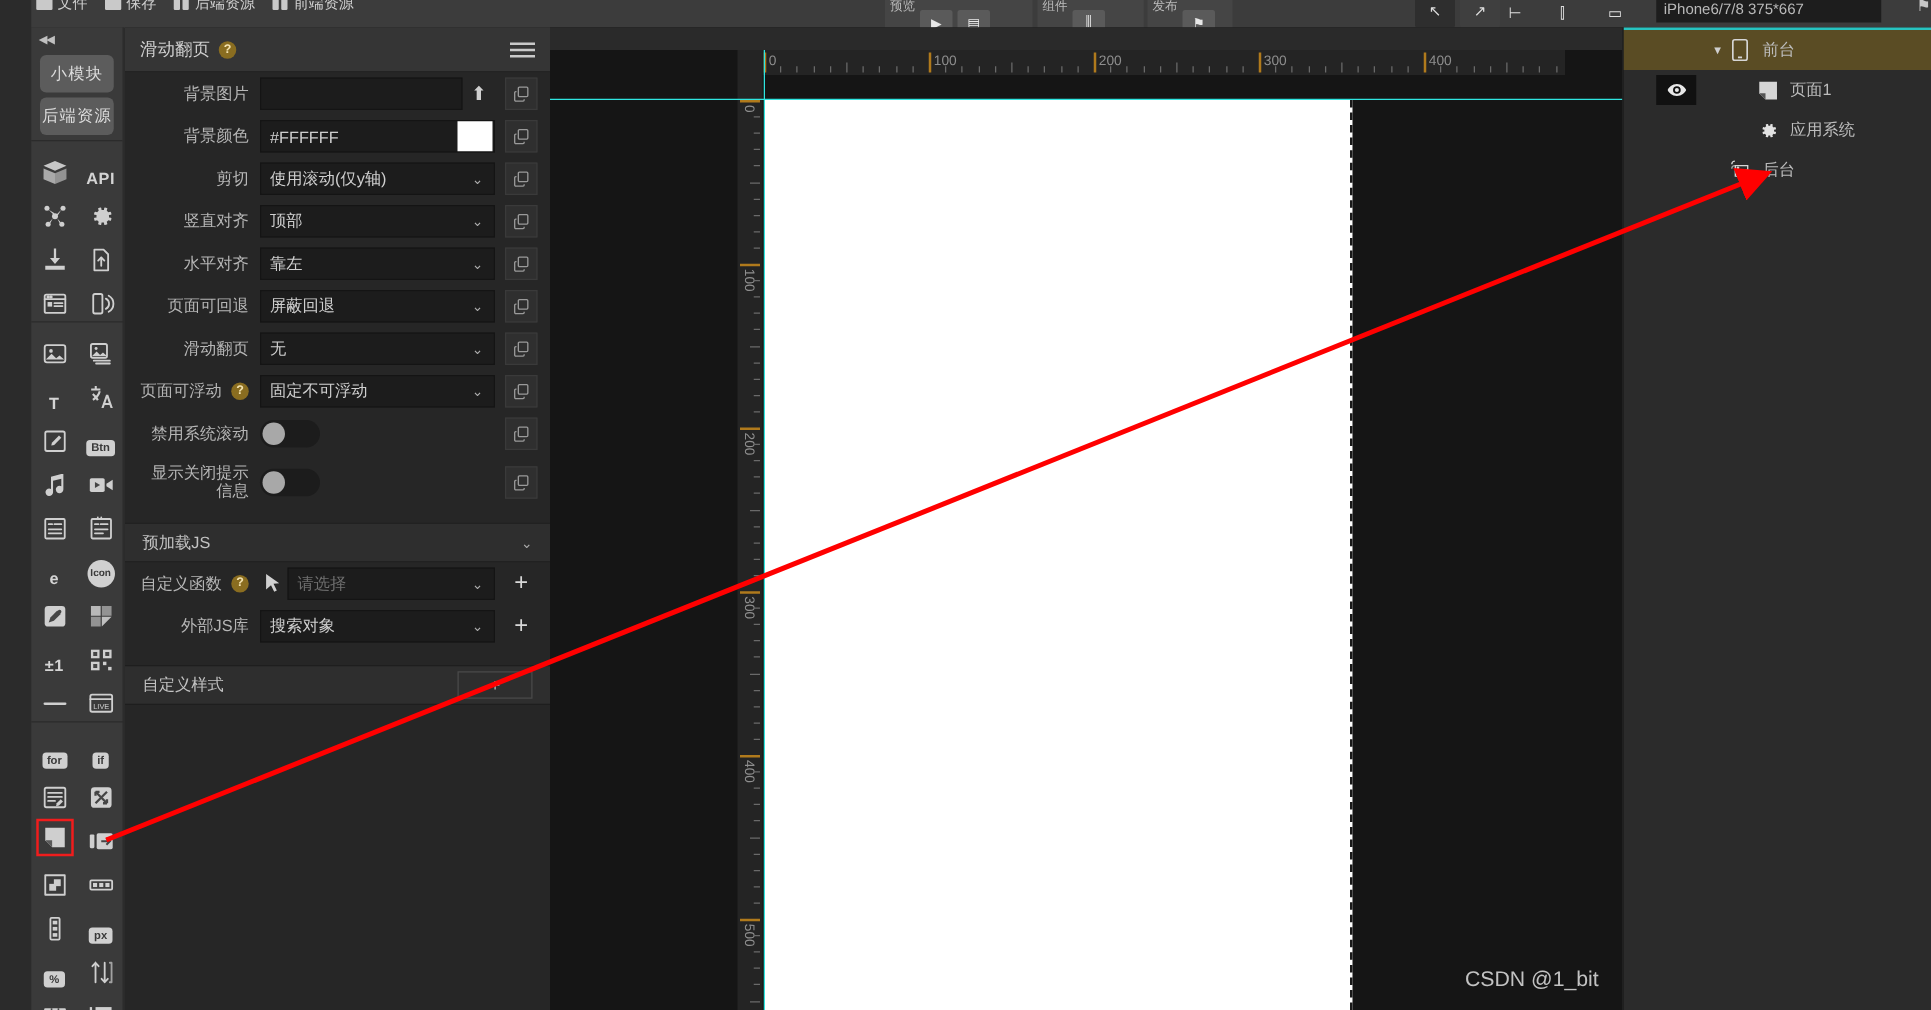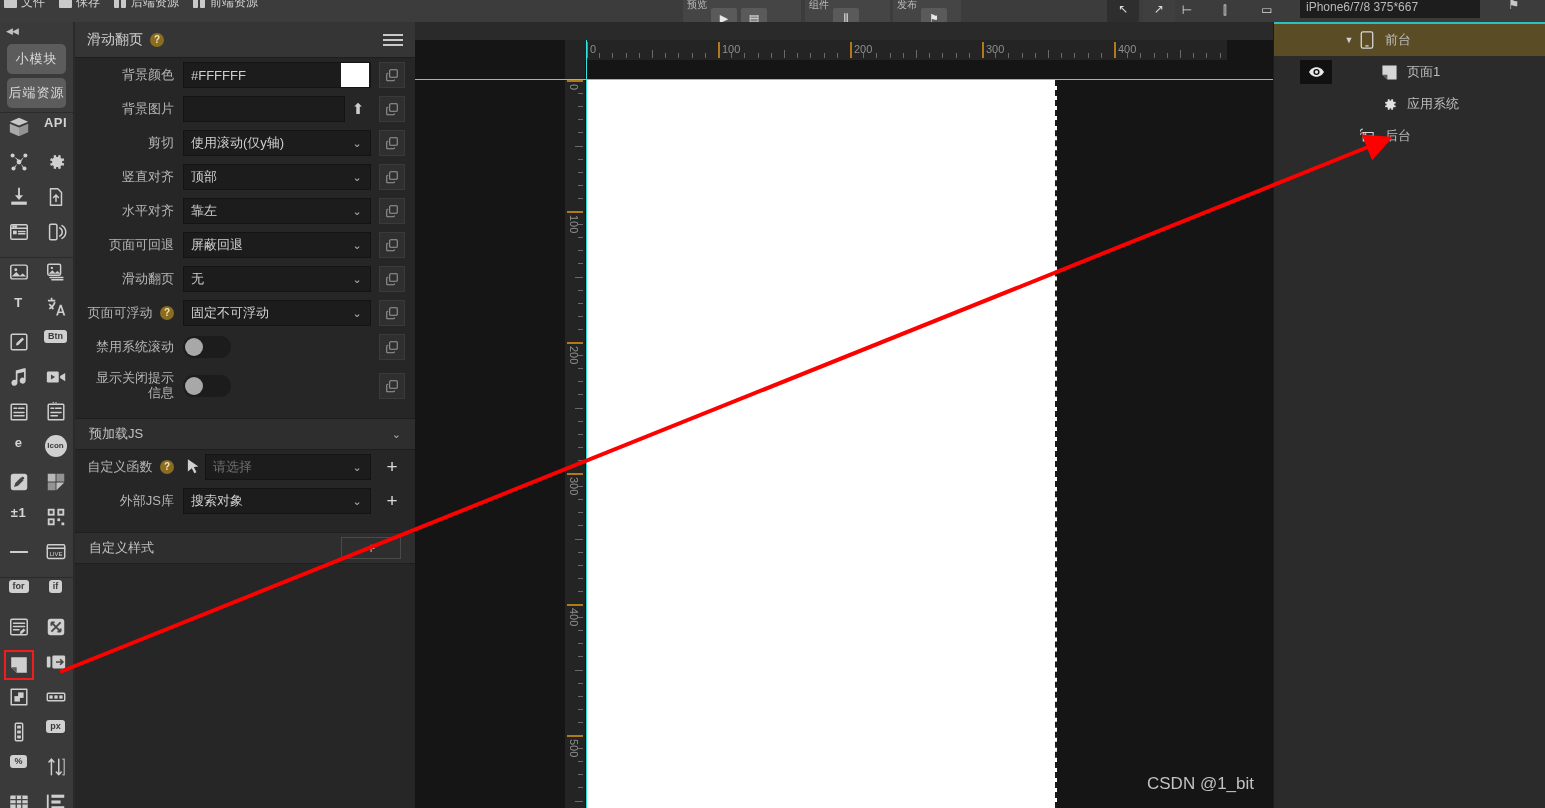--- a/index.html
+++ b/index.html
@@ -3,21 +3,21 @@
 <meta charset="utf-8">
 <style>
   * { box-sizing: border-box; margin: 0; padding: 0; }
   html, body {
     width: 1545px; height: 808px;
     background: #2b2b2b;
     font-family: "Liberation Sans", "DejaVu Sans", sans-serif;
     overflow: hidden;
     color: #c8c8c8;
   }
-  #app { position: relative; width: 1272px; height: 808px; }
+  #app { position: relative; width: 1272px; height: 808px; margin-left: 25px; }
 
   
   .topbar {
     position: absolute; left: 0; top: 0; width: 1545px; height: 22px;
     background: #3c3c3c; overflow: hidden;
   }
   .menu-row { position: absolute; left: 4px; top: -6px; display: flex; gap: 14px; align-items: center; }
   .menu-item { display: flex; align-items: center; gap: 4px; font-size: 12px; color: #d0d0d0; white-space: nowrap; }
   .mi-glyph { display:inline-block; width: 13px; height: 11px; background: #c9c9c9; border-radius: 1px; }
   .mi-glyph.two { background: none; display:flex; gap:2px; }
@@ -55,21 +55,21 @@
   }
   .collapse-row { height: 18px; display:flex; align-items:center; padding-left: 6px; color:#c0c0c0; font-size: 9px; letter-spacing: -1px; }
   .rail-tab {
     margin: 4px 7px; height: 30px; border-radius: 5px; background: #5c5c5c;
     display:flex; align-items:center; justify-content:center;
     font-size: 13px; color: #dcdcdc; letter-spacing: 1px;
   }
   .rail-sep { height:1px; background:#2b2b2b; margin: 4px 0 2px 0; }
   .icon-grid { display: grid; grid-template-columns: 37px 37px; }
   .icon-cell {
-    height: 35px; display:flex; align-items:flex-start; justify-content:center;
+    height: 35px; display:flex; align-items:flex-end; justify-content:center;
   }
   .ico {
     width: 24px; height: 24px; display:flex; align-items:center; justify-content:center;
     color: #cfcfcf;
   }
   .ico svg { display:block; }
   .ico-text {
     font-size: 13px; font-weight: bold; color: #d4d4d4; letter-spacing: 0.5px;
   }
   .chip {
@@ -610,38 +610,38 @@
       <span class="props-title">滑动翻页</span>
       <span class="help-dot">?</span>
       <span class="hamburger">
           <i></i>
           <i></i>
           <i></i>
         </span>
     </div>
     <div id="prop-rows">
         <div class="prop-row">
+          <div class="prop-label">背景图片</div>
+          <div class="field">
+            <span class="fval placeholder"></span>
+          </div>
+          <span class="upload-btn">⬆</span>
+          <span class="copy-btn">
+            <svg width="14" height="14" viewBox="0 0 24 24" fill="none" stroke="#9a9a9a" stroke-width="1.8">
+              <rect x="8" y="3" width="13" height="13" rx="1.5"></rect>
+              <path d="M16 19.5v1A1.5 1.5 0 0 1 14.5 22h-10A1.5 1.5 0 0 1 3 20.5v-10A1.5 1.5 0 0 1 4.5 9h1"></path>
+            </svg>
+          </span>
+        </div>
+        <div class="prop-row">
           <div class="prop-label">背景颜色</div>
           <div class="field">
             <span class="fval">#FFFFFF</span>
             <span class="swatch" style="background:#FFFFFF"></span>
           </div>
-          <span class="copy-btn">
-            <svg width="14" height="14" viewBox="0 0 24 24" fill="none" stroke="#9a9a9a" stroke-width="1.8">
-              <rect x="8" y="3" width="13" height="13" rx="1.5"></rect>
-              <path d="M16 19.5v1A1.5 1.5 0 0 1 14.5 22h-10A1.5 1.5 0 0 1 3 20.5v-10A1.5 1.5 0 0 1 4.5 9h1"></path>
-            </svg>
-          </span>
-        </div>
-        <div class="prop-row">
-          <div class="prop-label">背景图片</div>
-          <div class="field">
-            <span class="fval placeholder"></span>
-          </div>
-          <span class="upload-btn">⬆</span>
           <span class="copy-btn">
             <svg width="14" height="14" viewBox="0 0 24 24" fill="none" stroke="#9a9a9a" stroke-width="1.8">
               <rect x="8" y="3" width="13" height="13" rx="1.5"></rect>
               <path d="M16 19.5v1A1.5 1.5 0 0 1 14.5 22h-10A1.5 1.5 0 0 1 3 20.5v-10A1.5 1.5 0 0 1 4.5 9h1"></path>
             </svg>
           </span>
         </div>
         <div class="prop-row">
           <div class="prop-label">剪切</div>
           <div class="field">

